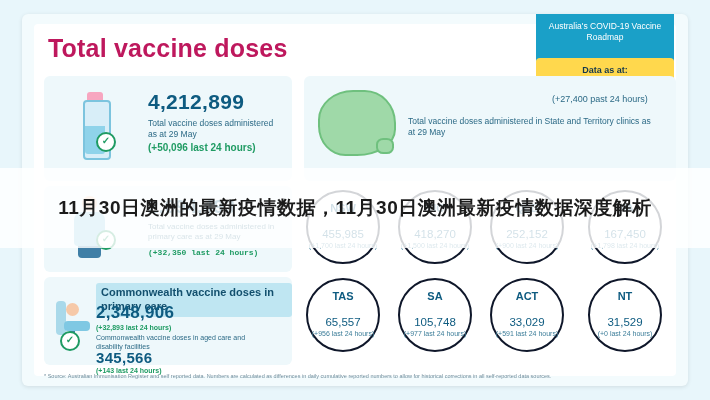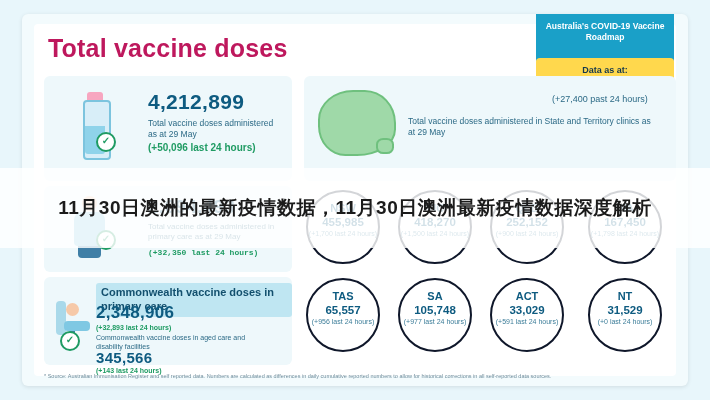--- a/index.html
+++ b/index.html
@@ -57,21 +57,21 @@
     top: 0px;
     width: 130px;
     background: #1aa0c8;
     color: #ffffff;
     text-align: center;
     padding: 7px 4px 23px;
     font-size: 8.5px;
     line-height: 1.25;
     border-bottom-left-radius: 6px;
     border-bottom-right-radius: 6px;
-    font-weight: bold;
+    font-weight: normal;
   }
   .dataasat {
     position: absolute;
     right: 14px;
     top: 44px;
     width: 130px;
     background: #ffd84d;
     color: #14384d;
     text-align: center;
     padding: 6px 4px;
@@ -161,21 +161,21 @@
   
   .circle {
     position: absolute;
     border: 2px solid #0f172a;
     border-radius: 50%;
     background: #ffffff;
     text-align: center;
     box-sizing: border-box;
   }
   .circle .st { font-size: 11px; font-weight: bold; color: #0e5b80; margin-top: 10px; }
-  .circle .vl { font-size: 11.5px; font-weight: bold; color: #0e5b80; margin-top: 2px; }
+  .circle .vl { font-size: 11.5px; font-weight: normal; color: #0e5b80; margin-top: 14px; }
   .circle .dl { font-size: 7px; color: #3c7d99; margin-top: 2px; line-height: 1.15; }
   .row1 .circle { width: 74px; height: 74px; top: 176px; }
   .row2 .circle { width: 74px; height: 74px; top: 264px; }
   .c-nsw { left: 284px; }
   .c-vic { left: 376px; }
   .c-qld { left: 468px; }
   .c-wa  { left: 566px; }
   .c-tas { left: 284px; }
   .c-sa  { left: 376px; }
   .c-act { left: 468px; }

